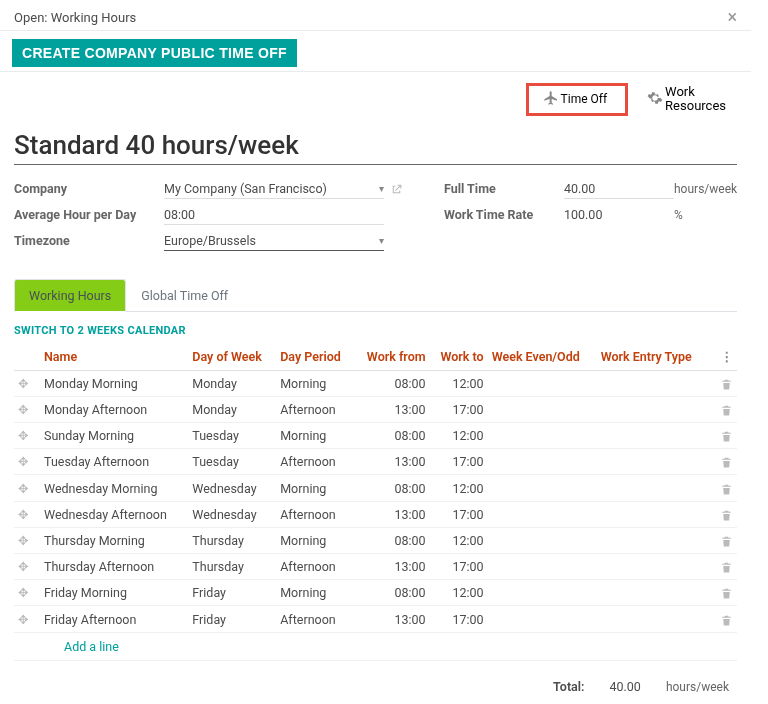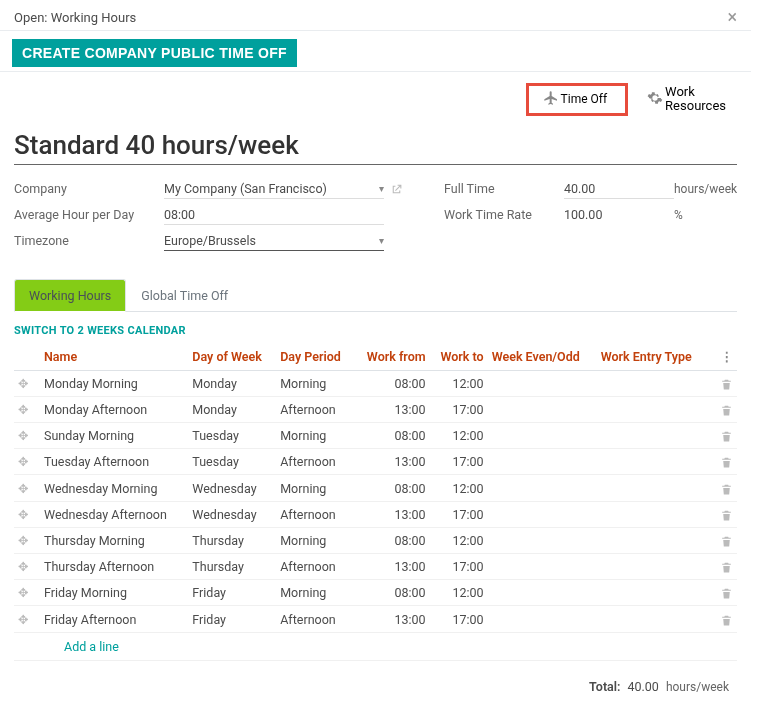--- a/index.html
+++ b/index.html
@@ -11,39 +11,39 @@
   .teal-btn{background:#00a09d;color:#fff;border:none;font-size:14px;font-weight:600;letter-spacing:.3px;padding:6px 10px;cursor:pointer}
   .link-area{border-bottom:1px solid #e9ecef;margin-top:4px}
   .stat-row{display:flex;justify-content:flex-end;align-items:center;padding:6px 12px 0;gap:6px}
   .stat-btn{display:flex;align-items:center;gap:2px;padding:6px 12px;color:#000000;font-size:12px;cursor:pointer;border:1px solid transparent}
   .stat-highlight{border:3px solid #e74c3c;padding:4px 18px 4px 14px}
   .stat-btn svg{width:16px;height:16px;fill:#888}
   .stat-label-stack{display:flex;flex-direction:column;font-size:13px;line-height:1.1}
   .body{padding:8px 14px 0}
   h1.title{font-size:26px;font-weight:500;color:#333;margin:1px 0 4px;border-bottom:1px solid #666;padding-bottom:4px}
   .form-grid{display:grid;grid-template-columns:150px 220px 60px 120px 110px 1fr;row-gap:6px;align-items:center;margin-top:14px;font-size:12.5px}
-  .flabel{color:#666;font-weight:400}
+  .flabel{color:#666;font-weight:700}
   .fval{border-bottom:1px solid #ddd;padding:2px 0;color:#4c4c4c}
   .fval.sel{display:flex;justify-content:space-between;align-items:center}
   .caret{color:#888;font-size:10px;margin-left:4px}
   .ext{margin-left:6px;color:#888;cursor:pointer}
   .unit{color:#666;font-size:12px}
   .tz{border-bottom:1px solid #555}
   .tabs{display:flex;border-bottom:1px solid #dee2e6;margin-top:28px}
   .tab{padding:8px 14px;font-size:12.5px;color:#6c757d;cursor:pointer;border:1px solid transparent;border-bottom:none;margin-bottom:-1px}
   .tab.active{color:#495057;background:#84cc16;border-color:#dee2e6;border-bottom:1px solid #fff;border-radius:3px 3px 0 0}
   .switch-link{color:#00a09d;font-size:11px;font-weight:700;letter-spacing:.3px;padding:12px 0 6px;display:inline-block;cursor:pointer}
   table{width:100%;border-collapse:collapse;font-size:12.5px}
   th{text-align:left;font-weight:600;color:#c2410c;padding:6px 4px;border-bottom:1px solid #dee2e6}
   th.r,td.r{text-align:right}
   td{padding:5px 4px;border-bottom:1px solid #f0f0f0;color:#4c4c4c}
   .handle{color:#bbb;cursor:move;width:16px}
   .trash{color:#bbb;cursor:pointer;text-align:right;width:20px}
   .addline{color:#00a09d;cursor:pointer;padding:6px 4px 6px 24px}
-  .total-row{display:flex;justify-content:flex-end;align-items:baseline;gap:7px;padding:18px 8px 8px;font-size:12.5px}
+  .total-row{display:flex;justify-content:flex-end;align-items:baseline;gap:25px;padding:18px 8px 8px;font-size:12.5px}
   .total-row .lbl{font-weight:600}
   .icon-sm{width:13px;height:13px;fill:#bbb;vertical-align:middle}
   .kebab{color:#888;cursor:pointer}
 </style>
 </head>
 <body>
 
 <div class="modal">
   <div class="modal-header">
     <span class="modal-title">Open: Working Hours</span>

